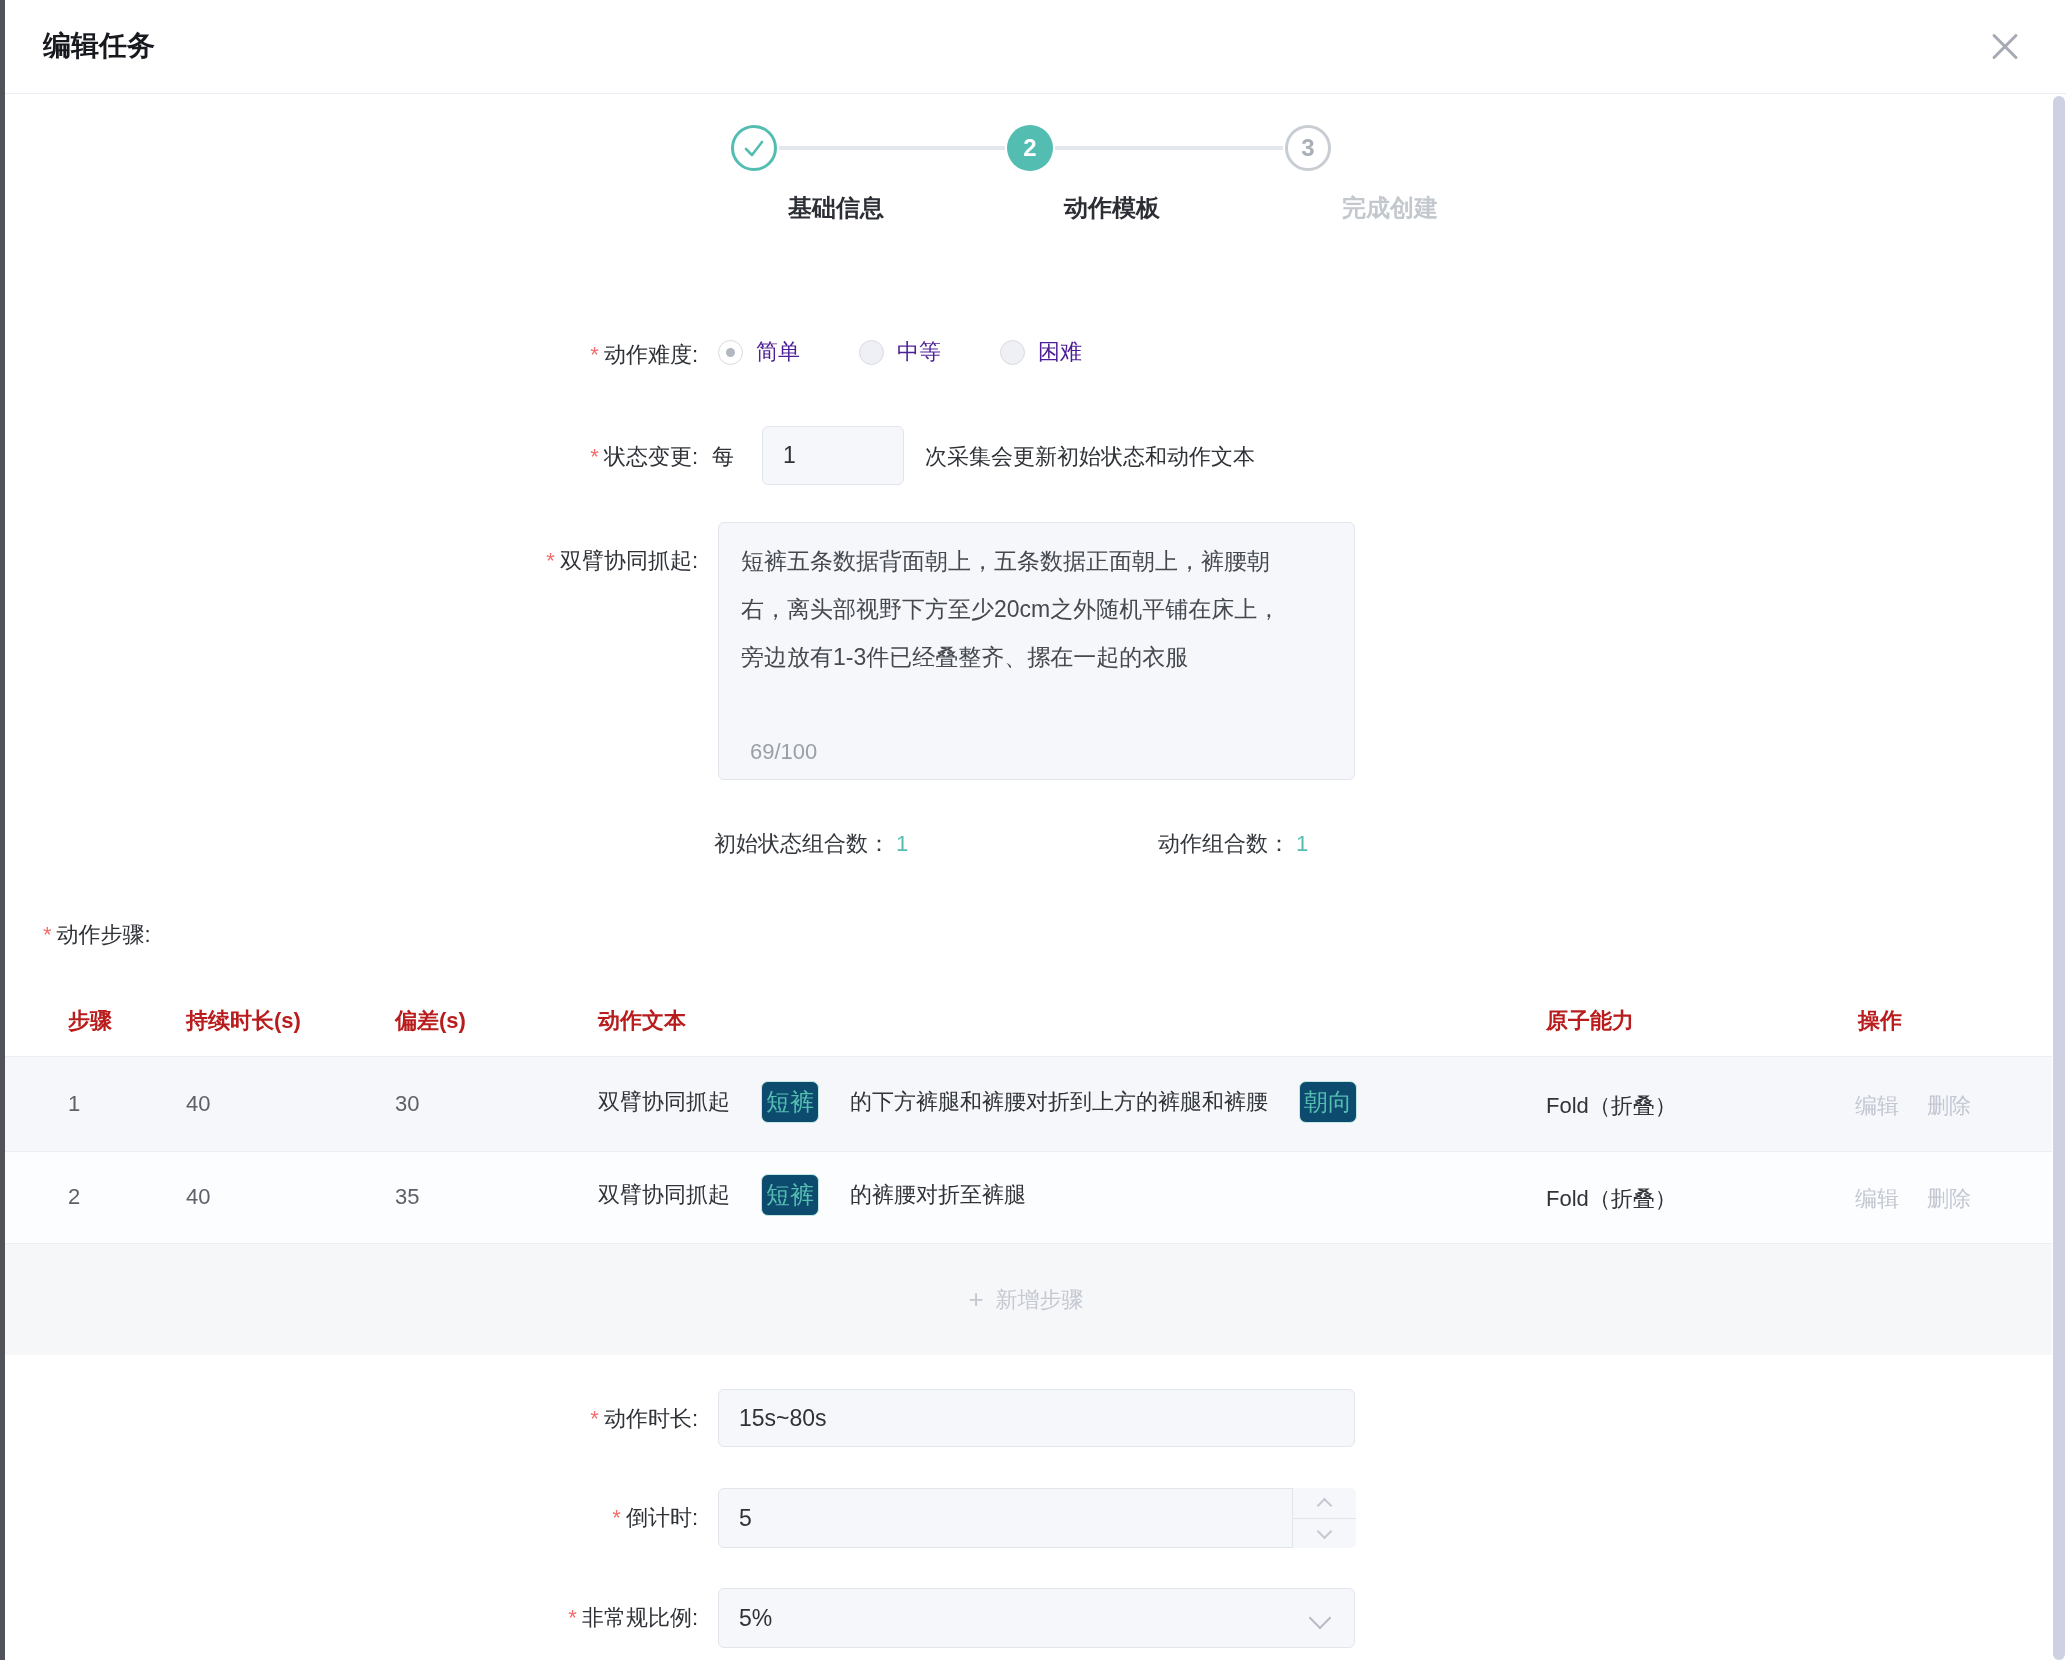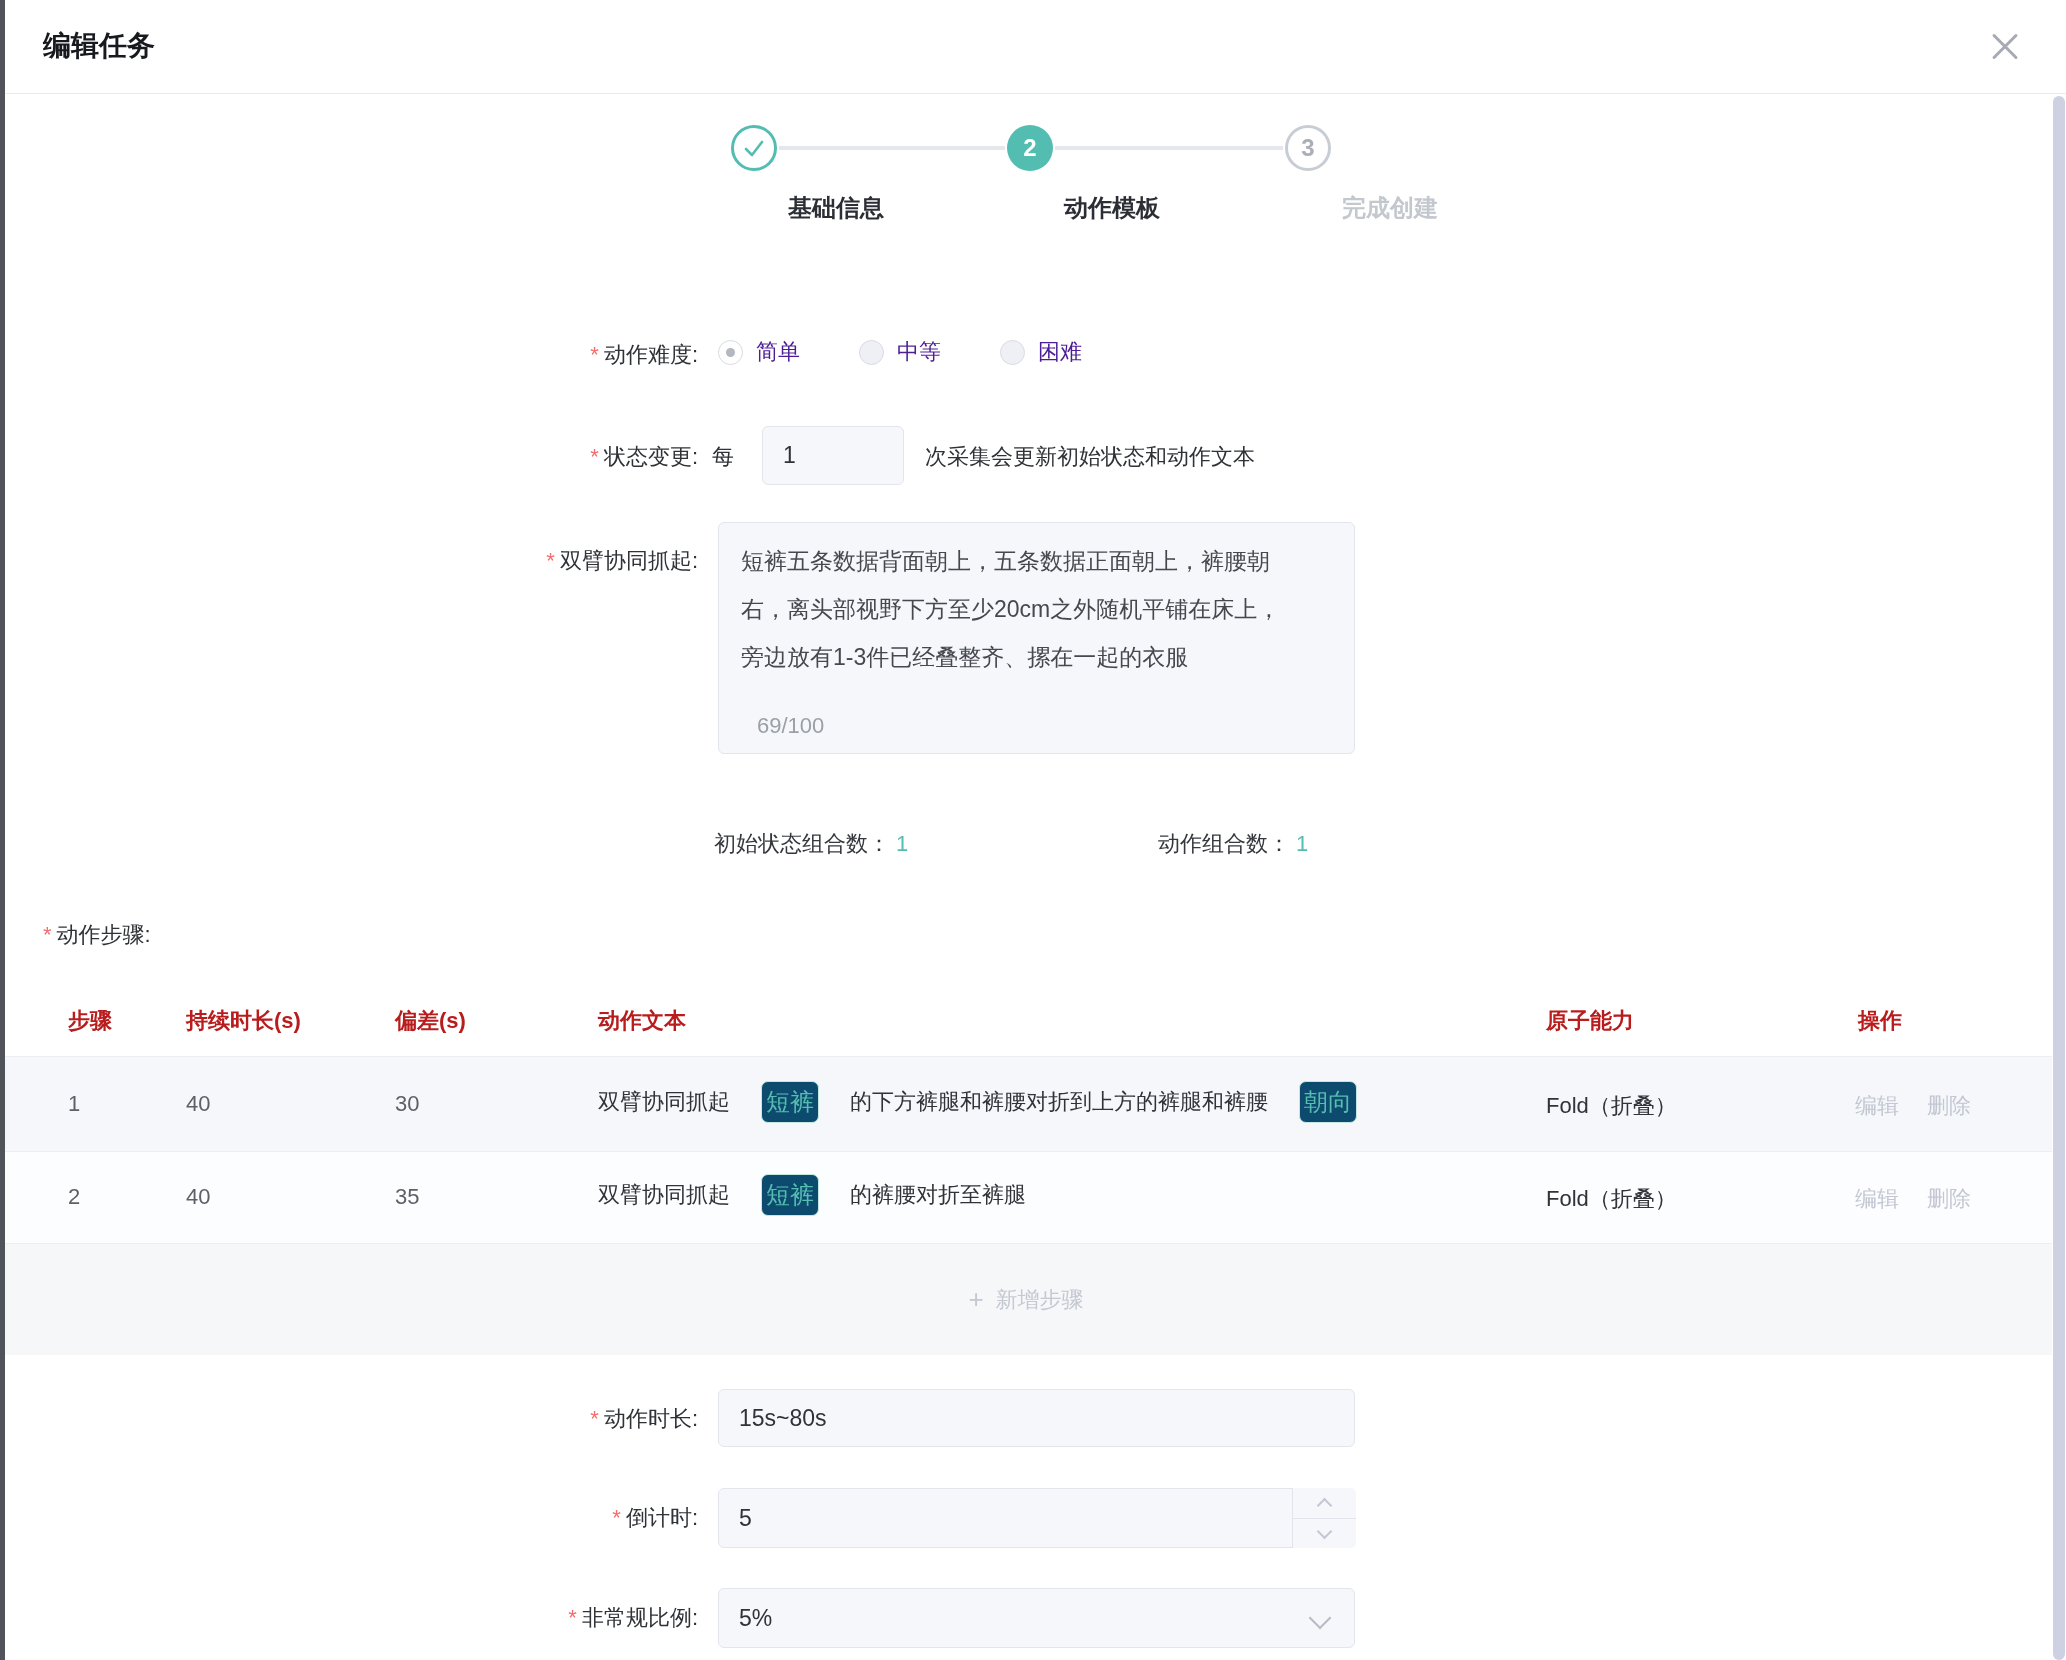--- a/index.html
+++ b/index.html
@@ -39,24 +39,24 @@
   .radio-group{position:absolute;left:718px;top:337px;display:flex;align-items:center;}
   .radio-item{display:flex;align-items:center;margin-right:59px;cursor:pointer;}
   .radio-dot{width:25px;height:25px;border-radius:50%;border:1px solid #d8dbe2;background:#eef0f5;box-sizing:border-box;position:relative;}
   .radio-dot.selected{background:#ffffff;}
   .radio-dot.selected::after{content:"";position:absolute;left:7px;top:7px;width:9px;height:9px;border-radius:50%;background:#b3b7bf;}
   .radio-label{font-size:22px;color:#4c1d95;margin-left:13px;}
 
   .inp{position:absolute;box-sizing:border-box;background:#f5f7fa;border:1px solid #e2e5ec;border-radius:6px;
     font-size:23px;color:#2f3237;padding:0 20px;font-family:inherit;outline:none;}
 
-  .txtarea{position:absolute;left:718px;top:522px;width:637px;height:232px;box-sizing:border-box;
+  .txtarea{position:absolute;left:718px;top:522px;width:637px;height:258px;box-sizing:border-box;
     background:#f5f7fa;border:1px solid #e2e5ec;border-radius:6px;
     padding:14px 62px 14px 22px;font-size:23px;line-height:48px;color:#45484f;}
-  .txt-counter{position:absolute;left:38px;bottom:14px;font-size:22px;color:#9ba0a8;line-height:normal;}
+  .txt-counter{position:absolute;left:31px;bottom:14px;font-size:22px;color:#9ba0a8;line-height:normal;}
 
   .combo{position:absolute;top:829px;font-size:22px;color:#35383e;white-space:nowrap;}
   .combo .val{color:#53bdb2;margin-left:6px;}
 
   
   .th{position:absolute;top:1006px;font-size:22px;font-weight:bold;color:#b91c1c;white-space:nowrap;}
   .hr{position:absolute;left:0;width:2052px;height:1px;background:#eceef3;}
   .row-band{position:absolute;left:0;width:2052px;}
   .cell{position:absolute;font-size:22px;color:#5d6167;white-space:nowrap;}
   .cell.dark{color:#303338;gap:21px;}

